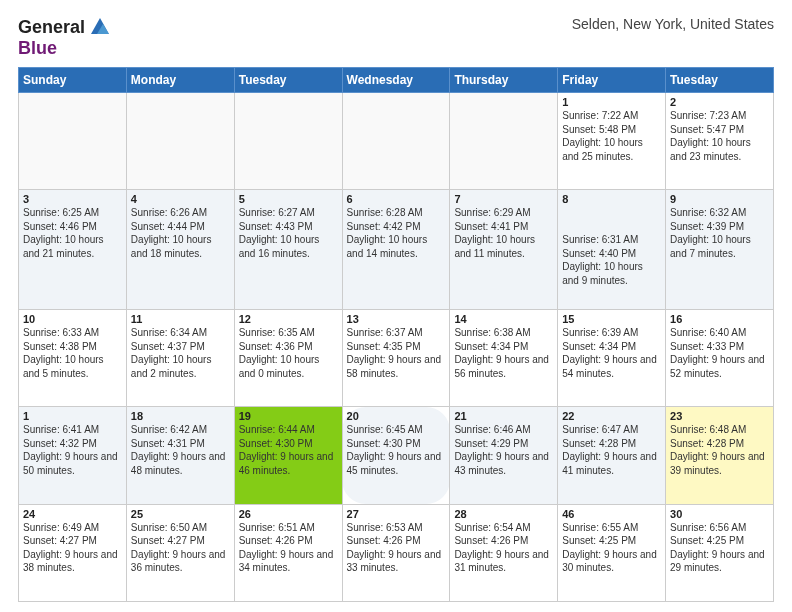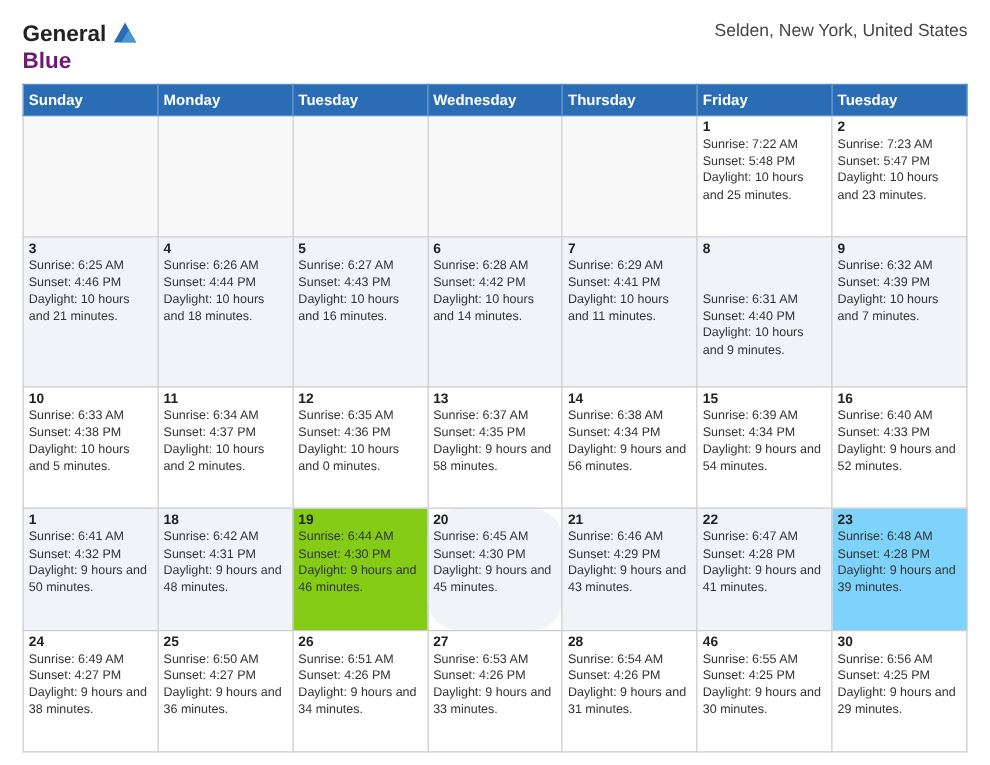--- a/index.html
+++ b/index.html
@@ -274,21 +274,21 @@
             <div class="cell-info" style="white-space: pre-line;">Sunrise: 6:46 AM
 Sunset: 4:29 PM
 Daylight: 9 hours and 43 minutes.</div>
           </td>
           <td style="background: rgb(240, 244, 248);">
             <span class="day-num">22</span>
             <div class="cell-info" style="white-space: pre-line;">Sunrise: 6:47 AM
 Sunset: 4:28 PM
 Daylight: 9 hours and 41 minutes.</div>
           </td>
-          <td style="background: #7dd3fc;">
+          <td style="background: #fef9c3;">
             <span class="day-num">23</span>
             <div class="cell-info" style="white-space: pre-line;">Sunrise: 6:48 AM
 Sunset: 4:28 PM
 Daylight: 9 hours and 39 minutes.</div>
           </td>
         </tr>
         <tr>
           <td>
             <span class="day-num">24</span>
             <div class="cell-info" style="white-space: pre-line;">Sunrise: 6:49 AM

